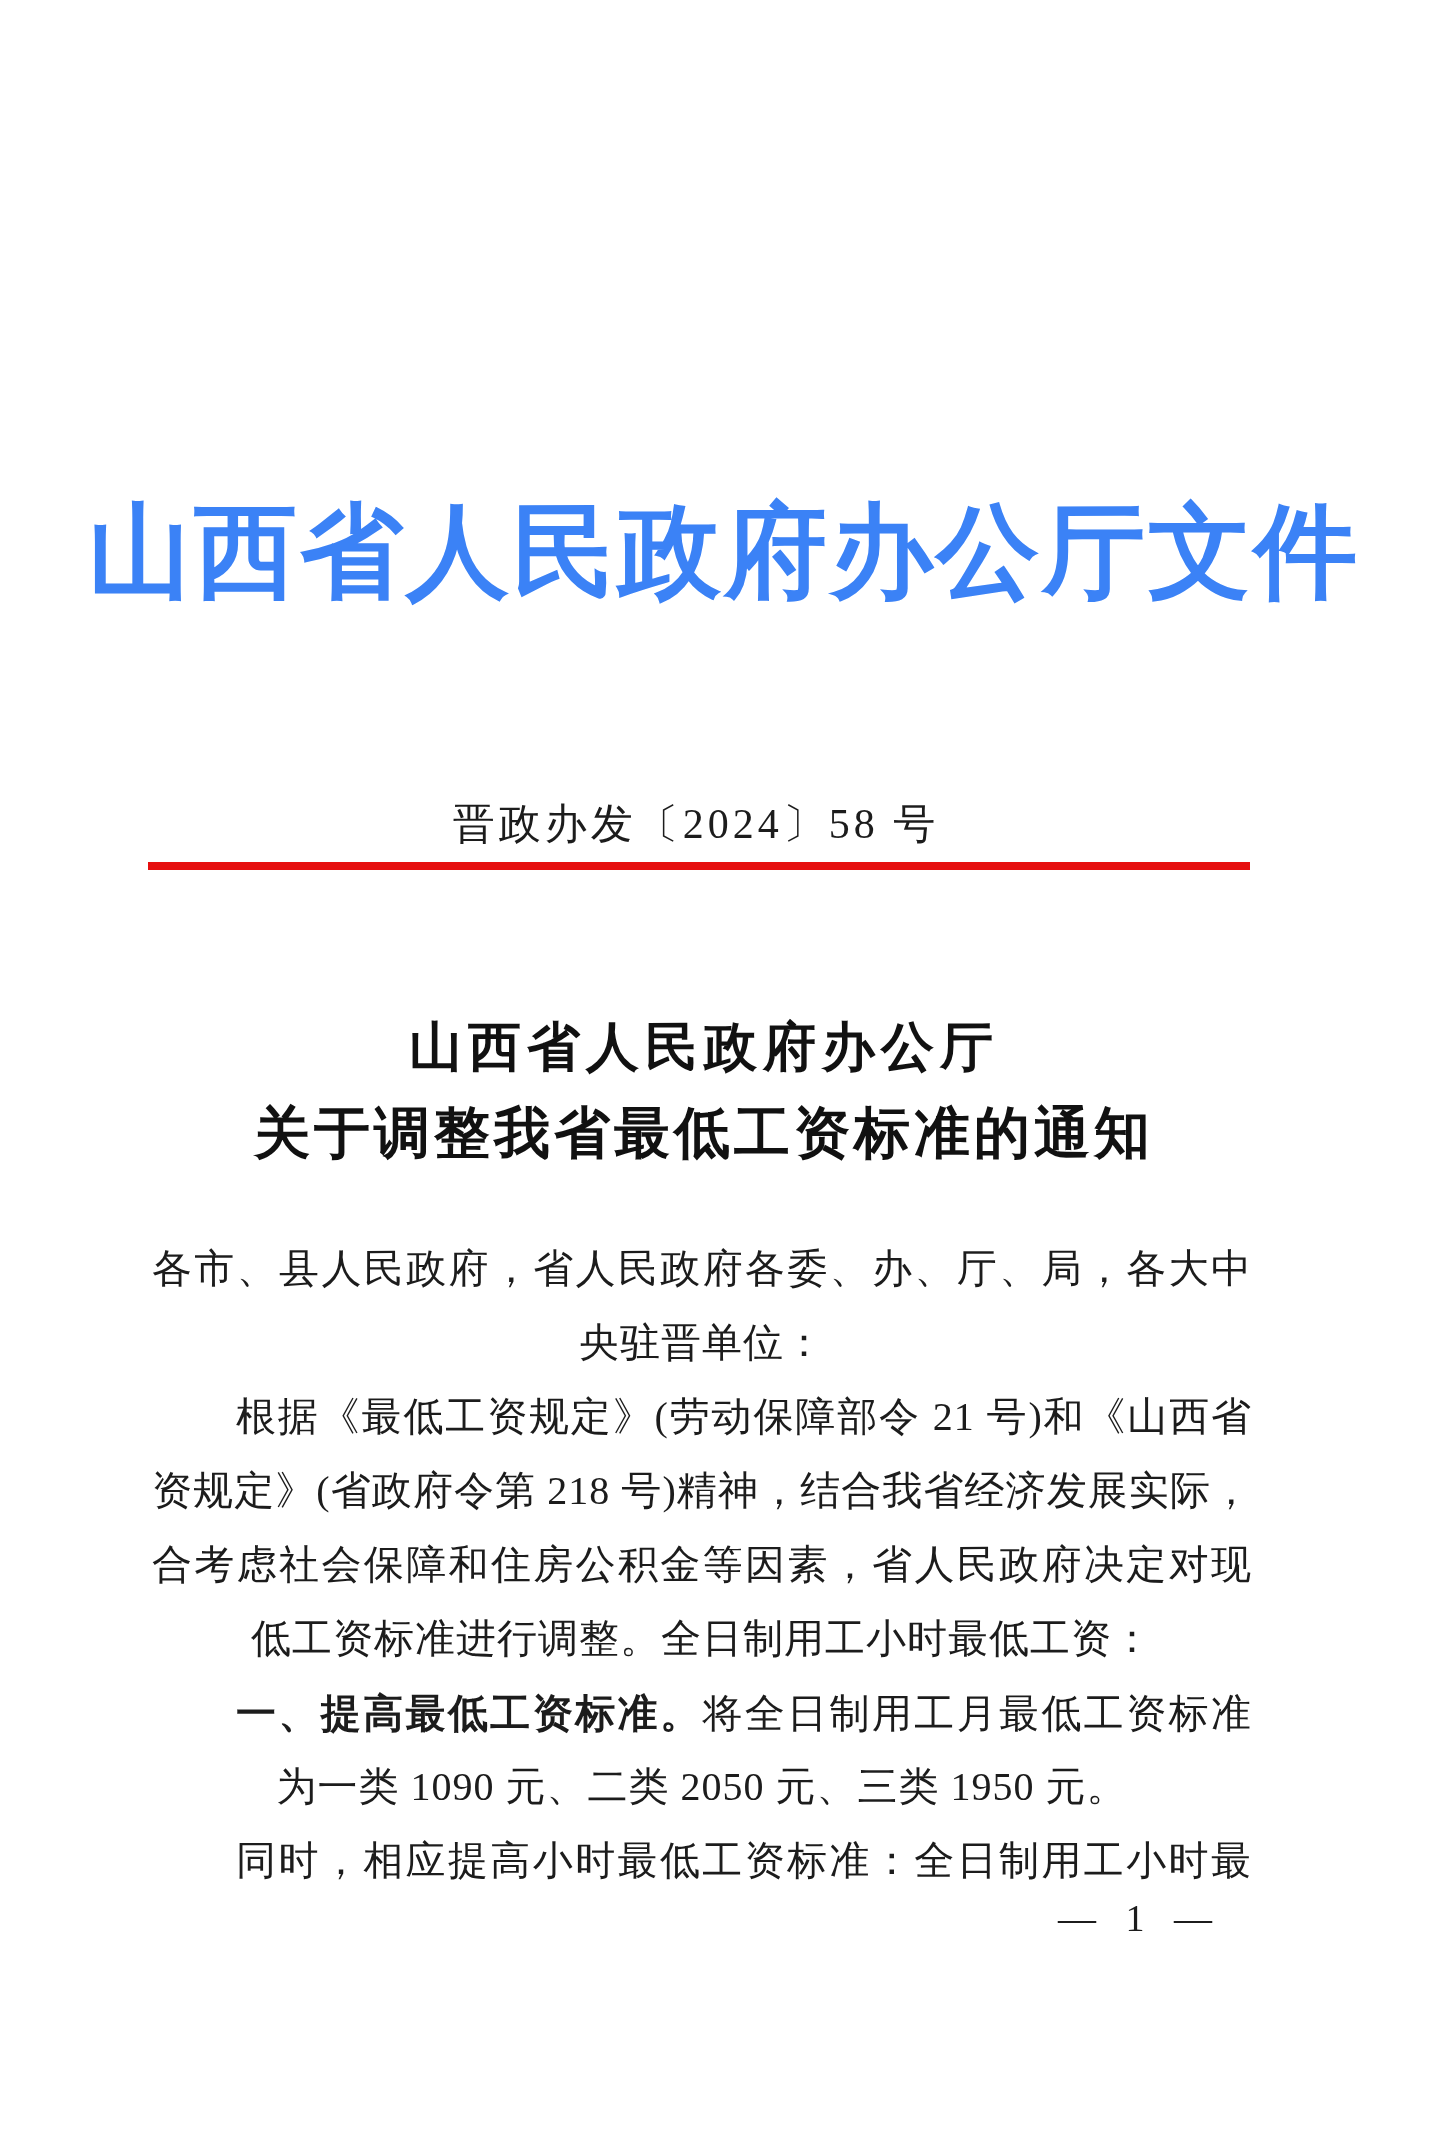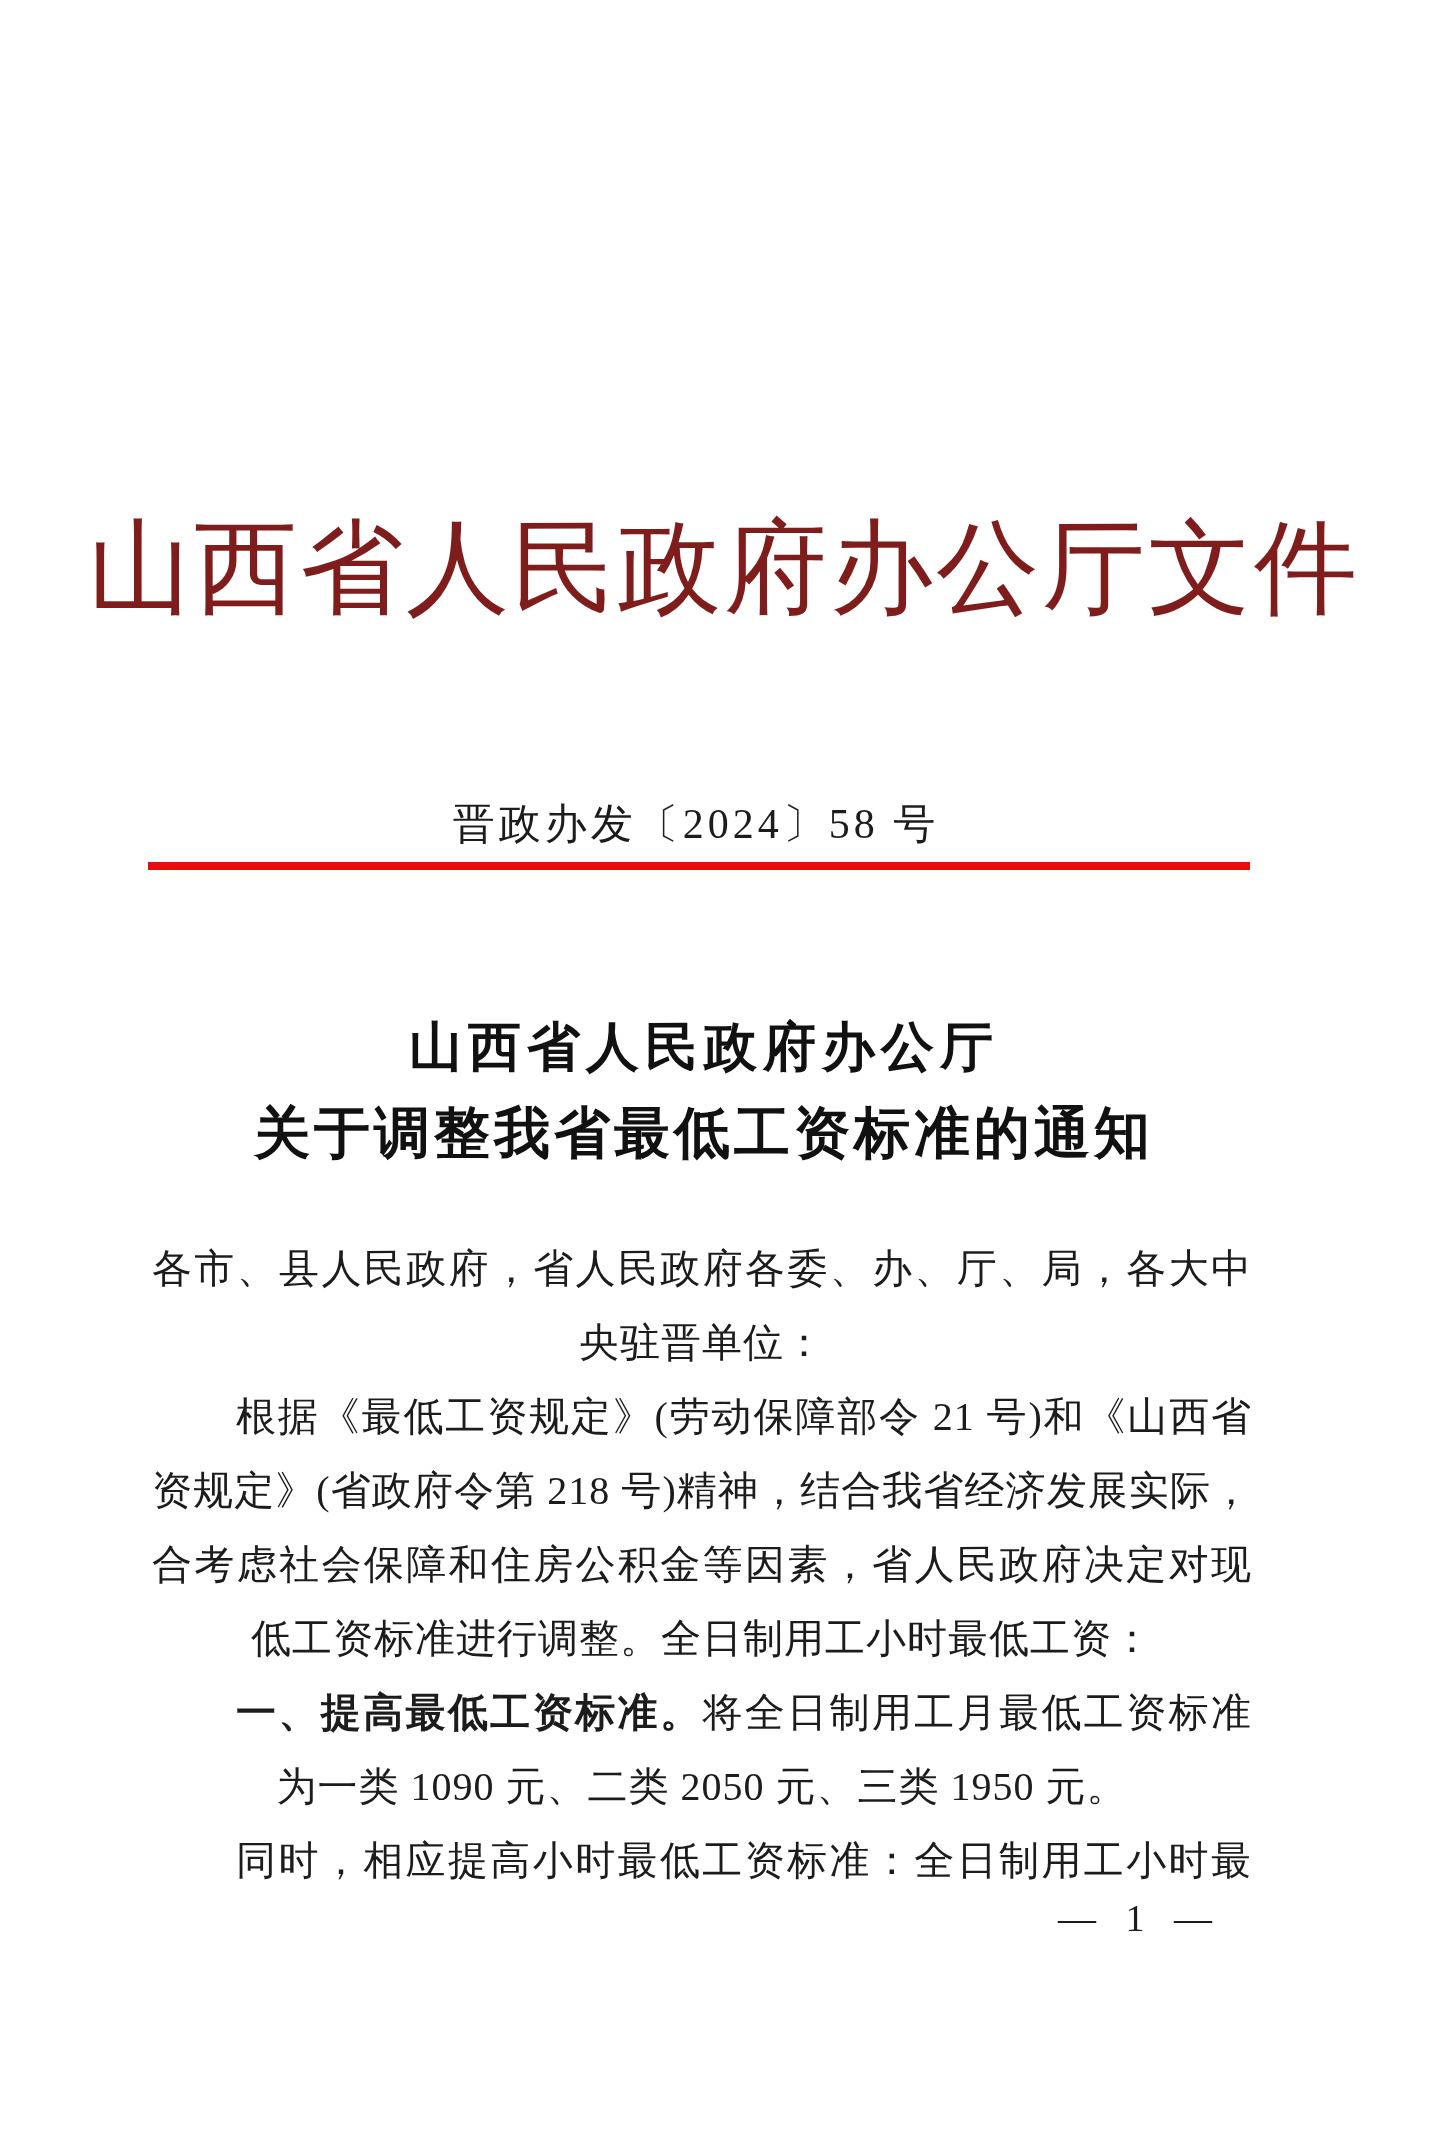--- a/index.html
+++ b/index.html
@@ -12,27 +12,27 @@
     width: 1448px;
     height: 2139px;
     margin: 0 auto;
     background: #ffffff;
     overflow: hidden;
     font-family: "Liberation Serif", "DejaVu Serif", serif;
     color: #1c1c1c;
   }
   .letterhead {
     position: absolute;
-    top: 500px;
+    top: 484px;
     left: 0;
     width: 100%;
     text-align: center;
     font-size: 103px;
-    font-weight: normal;
-    color: #7f1d1d;
+    font-weight: bold;
+    color: #3b82f6;
     letter-spacing: 3px;
     white-space: nowrap;
   }
   .doc-number {
     position: absolute;
     top: 796px;
     left: -28px;
     width: 100%;
     text-align: center;
     font-size: 42px;
@@ -85,21 +85,21 @@
   }
   .line.indent { text-indent: 84px; }
   .line.fill {
     text-align: justify;
     text-align-last: justify;
     white-space: normal;
     overflow: hidden;
   }
   .bold-lead {
     font-weight: bold;
-    font-family: Liberation Mono, monospace;
+    font-family: Liberation Sans, sans-serif;
   }
   .page-number {
     position: absolute;
     top: 1896px;
     left: 1058px;
     font-size: 38px;
     letter-spacing: 10px;
     white-space: nowrap;
   }
 </style>

